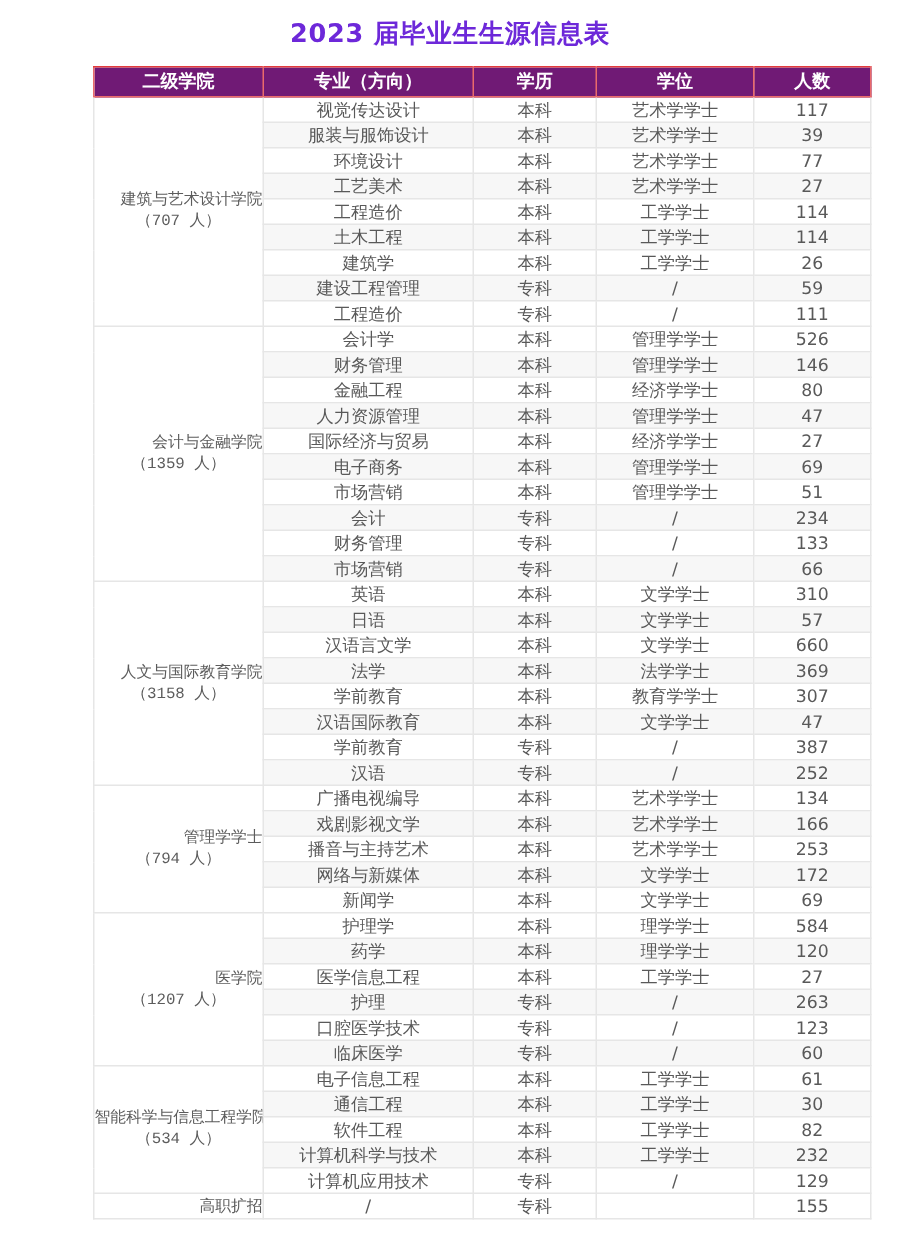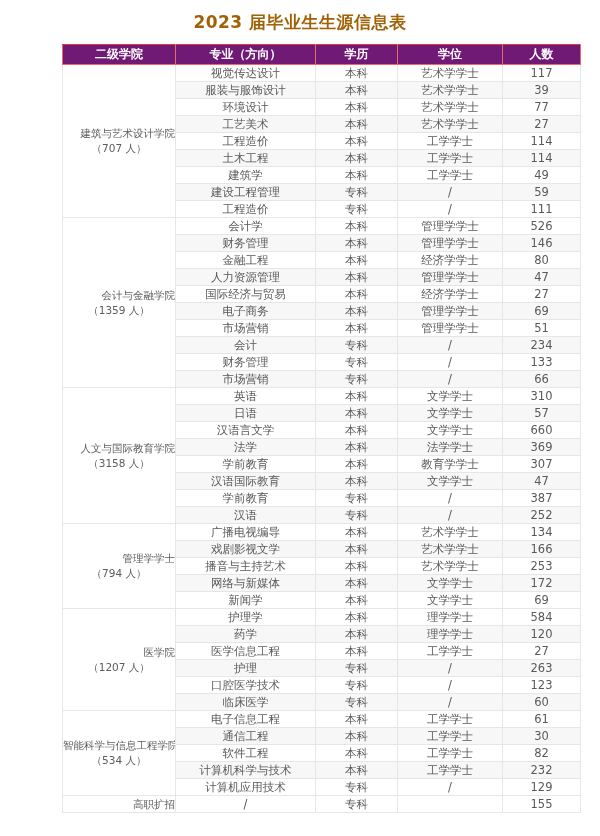--- a/index.html
+++ b/index.html
@@ -7,21 +7,21 @@
     width: 600px; height: 836px;
     background: #ffffff;
     font-family: "DejaVu Sans", "Liberation Sans", sans-serif;
     overflow: hidden;
   }
   .page { width: 600px; height: 836px; background: #fff; }
   .title {
     text-align: center;
     font-size: 17px;
     font-weight: 700;
-    color: #a16207;
+    color: #6d28d9;
     padding-top: 11px;
     letter-spacing: 0.5px;
   }
   table.info {
     margin-top: 10px;
     margin-left: 62px;
     width: 518px;
     border-collapse: collapse;
     table-layout: fixed;
   }
@@ -55,21 +55,21 @@
   }
   table.info tr.alt td { background: #f7f7f7; }
   table.info td.college {
     background: #ffffff !important;
     font-size: 10.5px;
     color: #5c5c5c;
     line-height: 15px;
     vertical-align: middle;
   }
   table.info td.college .cname { white-space: nowrap; text-align: right; }
-  table.info td.college .ccount { white-space: nowrap; }
+  table.info td.college .ccount { white-space: nowrap; font-family: Liberation Mono, monospace; }
 </style>
 </head>
 <body>
 
 <div class="page">
   <div class="title">2023 届毕业生生源信息表</div>
 
   <table class="info">
     <colgroup>
       <col class="c1">
@@ -125,21 +125,21 @@
         <tr class="alt">
           <td>土木工程</td>
           <td>本科</td>
           <td>工学学士</td>
           <td>114</td>
         </tr>
         <tr>
           <td>建筑学</td>
           <td>本科</td>
           <td>工学学士</td>
-          <td>49</td>
+          <td>26</td>
         </tr>
         <tr class="alt">
           <td>建设工程管理</td>
           <td>专科</td>
           <td>/</td>
           <td>59</td>
         </tr>
         <tr>
           <td>工程造价</td>
           <td>专科</td>

